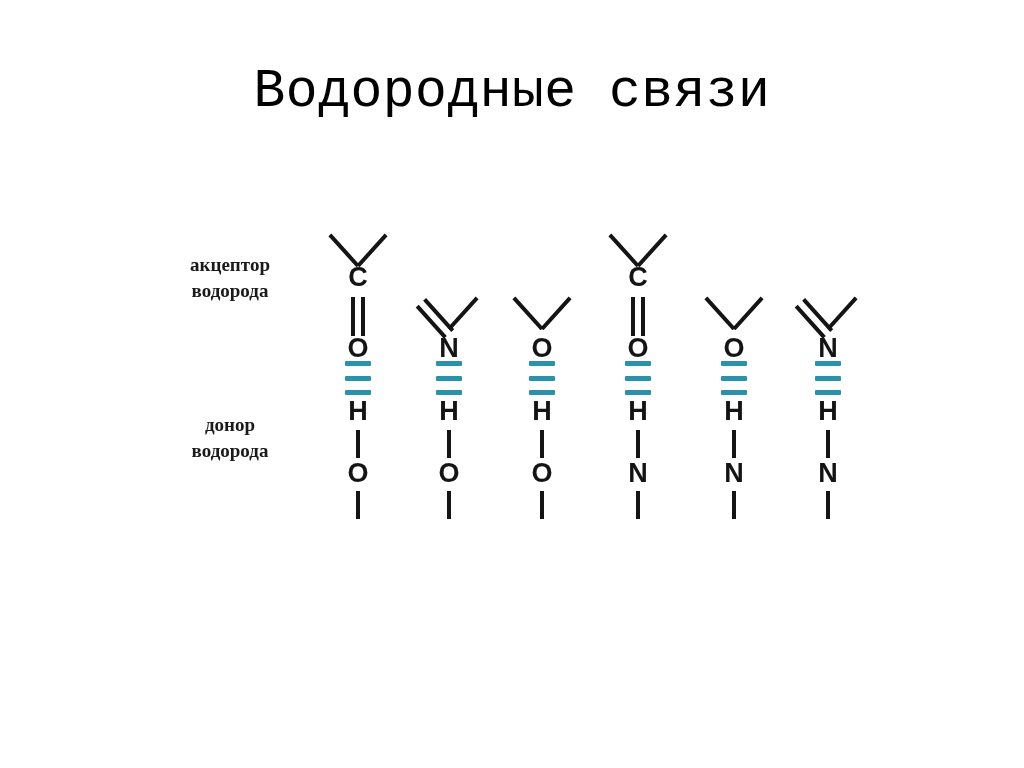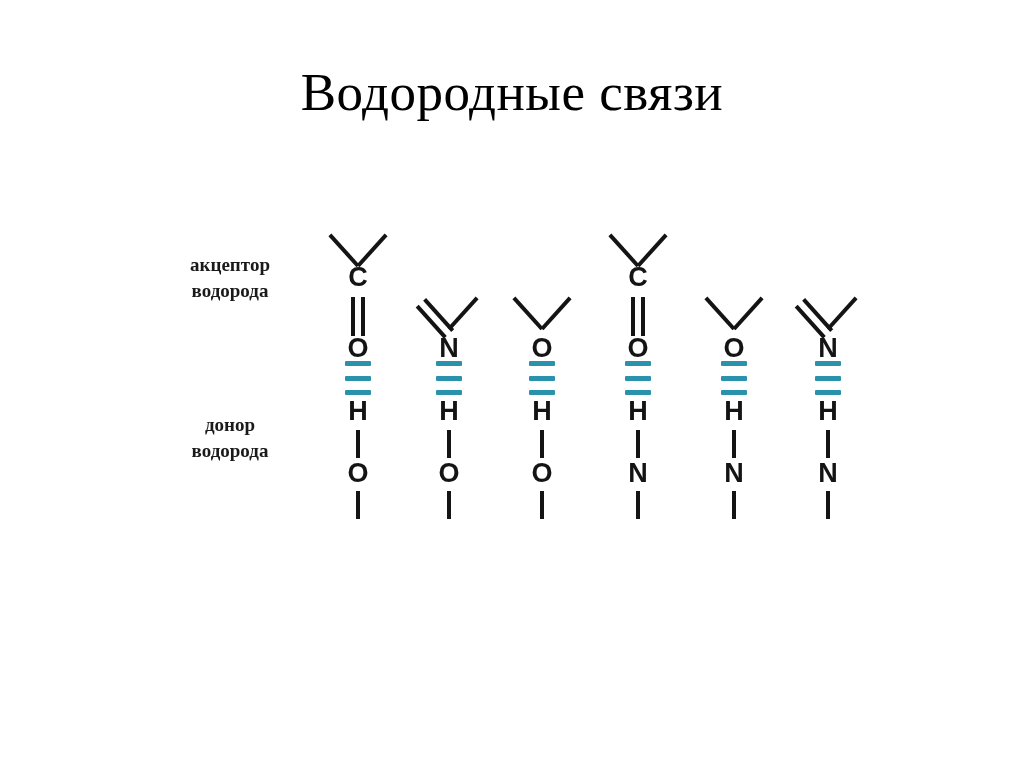--- a/index.html
+++ b/index.html
@@ -21,21 +21,21 @@
     inset: 0;
   }
 
   
   #slide-title {
     position: absolute;
     left: 0;
     top: 62px;
     width: 1024px;
     text-align: center;
-    font-family: Liberation Serif, serif;
+    font-family: Liberation Mono, monospace;
     font-size: 53px;
     font-weight: 400;
     letter-spacing: 0.5px;
     color: #000000;
     white-space: nowrap;
   }
 
   
   .side-label {
     position: absolute;

